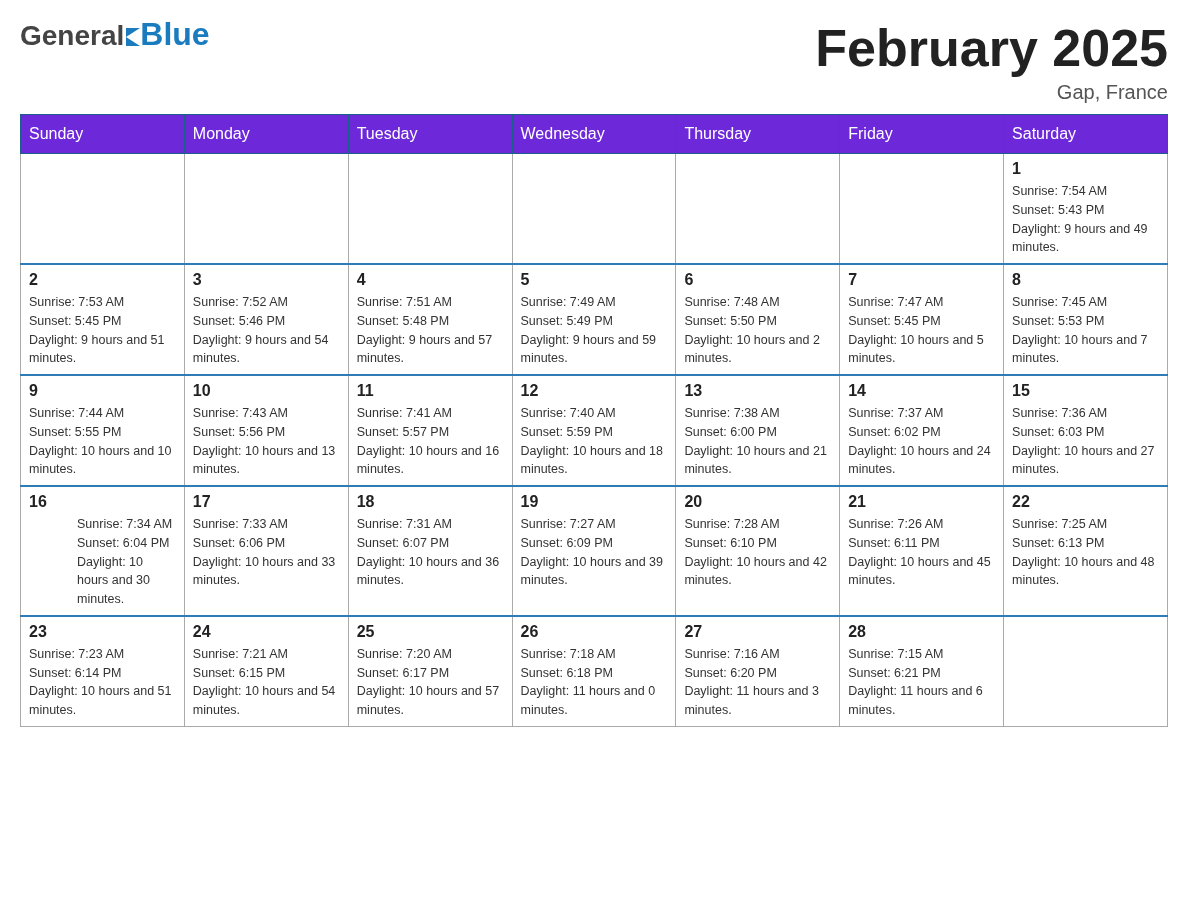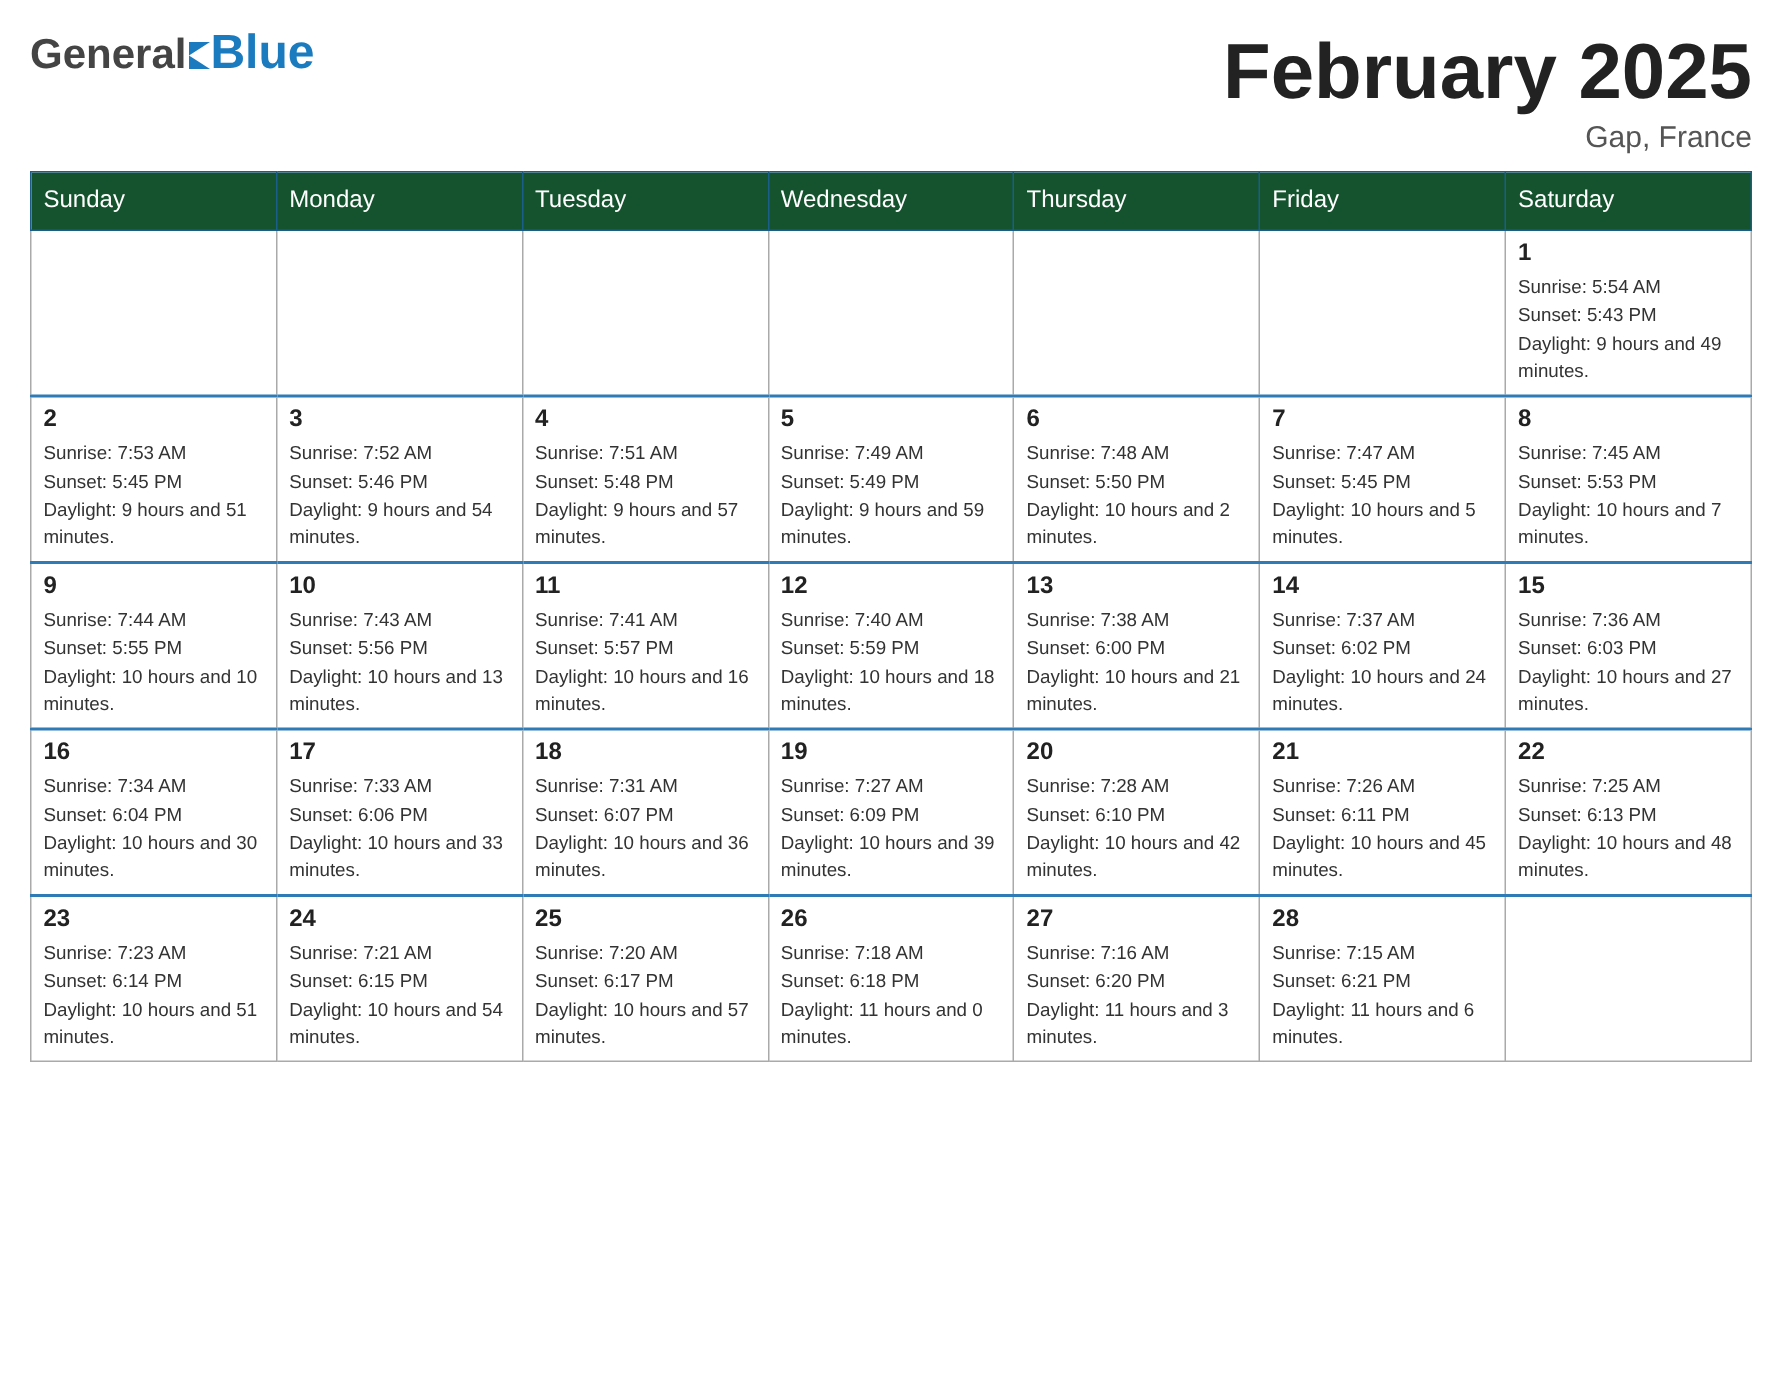--- a/index.html
+++ b/index.html
@@ -35,21 +35,21 @@
       font-size: 20px;
       color: #555;
       margin-top: 4px;
     }
     .calendar {
       width: 100%;
       border-collapse: collapse;
       margin-top: 8px;
     }
     .calendar th {
-      background: #14532d;
+      background: #6d28d9;
       color: #fff;
       font-size: 16px;
       font-weight: normal;
       padding: 10px 8px;
       text-align: left;
       border: 1px solid #1a5f8a;
     }
     .calendar td {
       vertical-align: top;
       border: 1px solid #aaa;
@@ -115,21 +115,21 @@
   <tbody id="calendar-body">
   <tr>
         <td></td>
         <td></td>
         <td></td>
         <td></td>
         <td></td>
         <td></td>
         <td>
           <span class="day-number">1</span>
-          <div class="day-info" style="white-space: pre-line;">Sunrise: 5:54 AM
+          <div class="day-info" style="white-space: pre-line;">Sunrise: 7:54 AM
 Sunset: 5:43 PM
 Daylight: 9 hours and 49 minutes.</div>
         </td>
       </tr>
       <tr class="row-separator">
         <td>
           <span class="day-number">2</span>
           <div class="day-info" style="white-space: pre-line;">Sunrise: 7:53 AM
 Sunset: 5:45 PM
 Daylight: 9 hours and 51 minutes.</div>
@@ -211,21 +211,21 @@
         <td>
           <span class="day-number">15</span>
           <div class="day-info" style="white-space: pre-line;">Sunrise: 7:36 AM
 Sunset: 6:03 PM
 Daylight: 10 hours and 27 minutes.</div>
         </td>
       </tr>
       <tr class="row-separator">
         <td>
           <span class="day-number">16</span>
-          <div class="day-info" style="white-space: pre-line;">Sunrise: 7:34 AM
+          <div class="day-info" style="white-space: pre-line; margin-left: 48px;">Sunrise: 7:34 AM
 Sunset: 6:04 PM
 Daylight: 10 hours and 30 minutes.</div>
         </td>
         <td>
           <span class="day-number">17</span>
           <div class="day-info" style="white-space: pre-line;">Sunrise: 7:33 AM
 Sunset: 6:06 PM
 Daylight: 10 hours and 33 minutes.</div>
         </td>
         <td>

